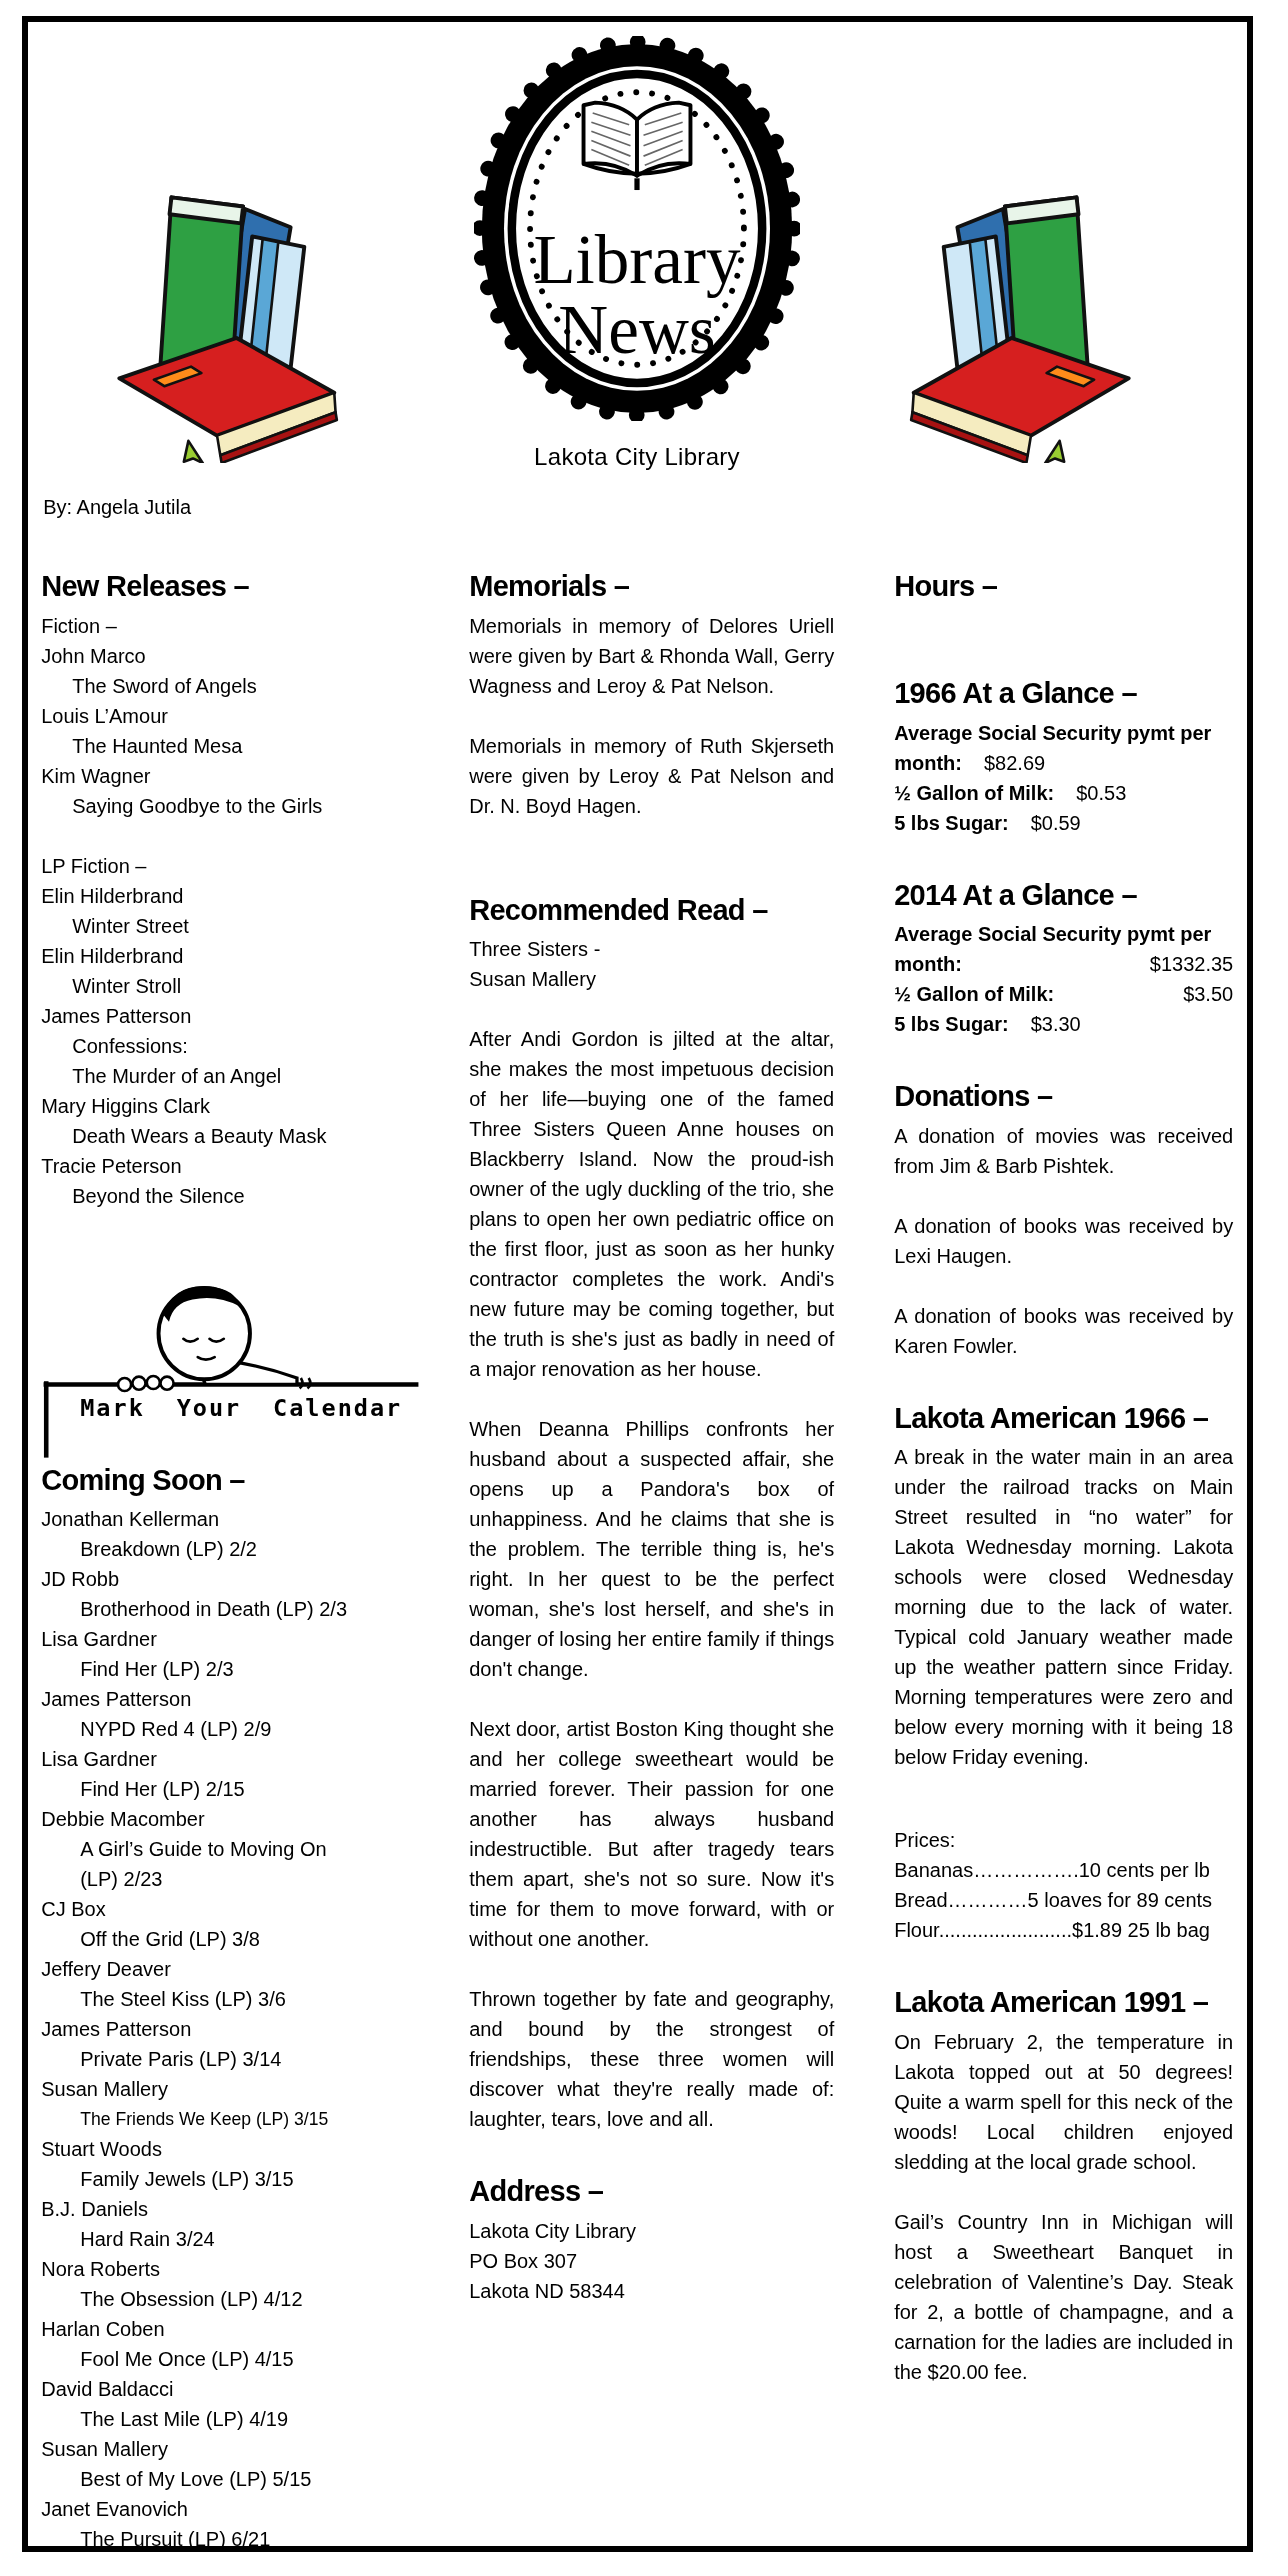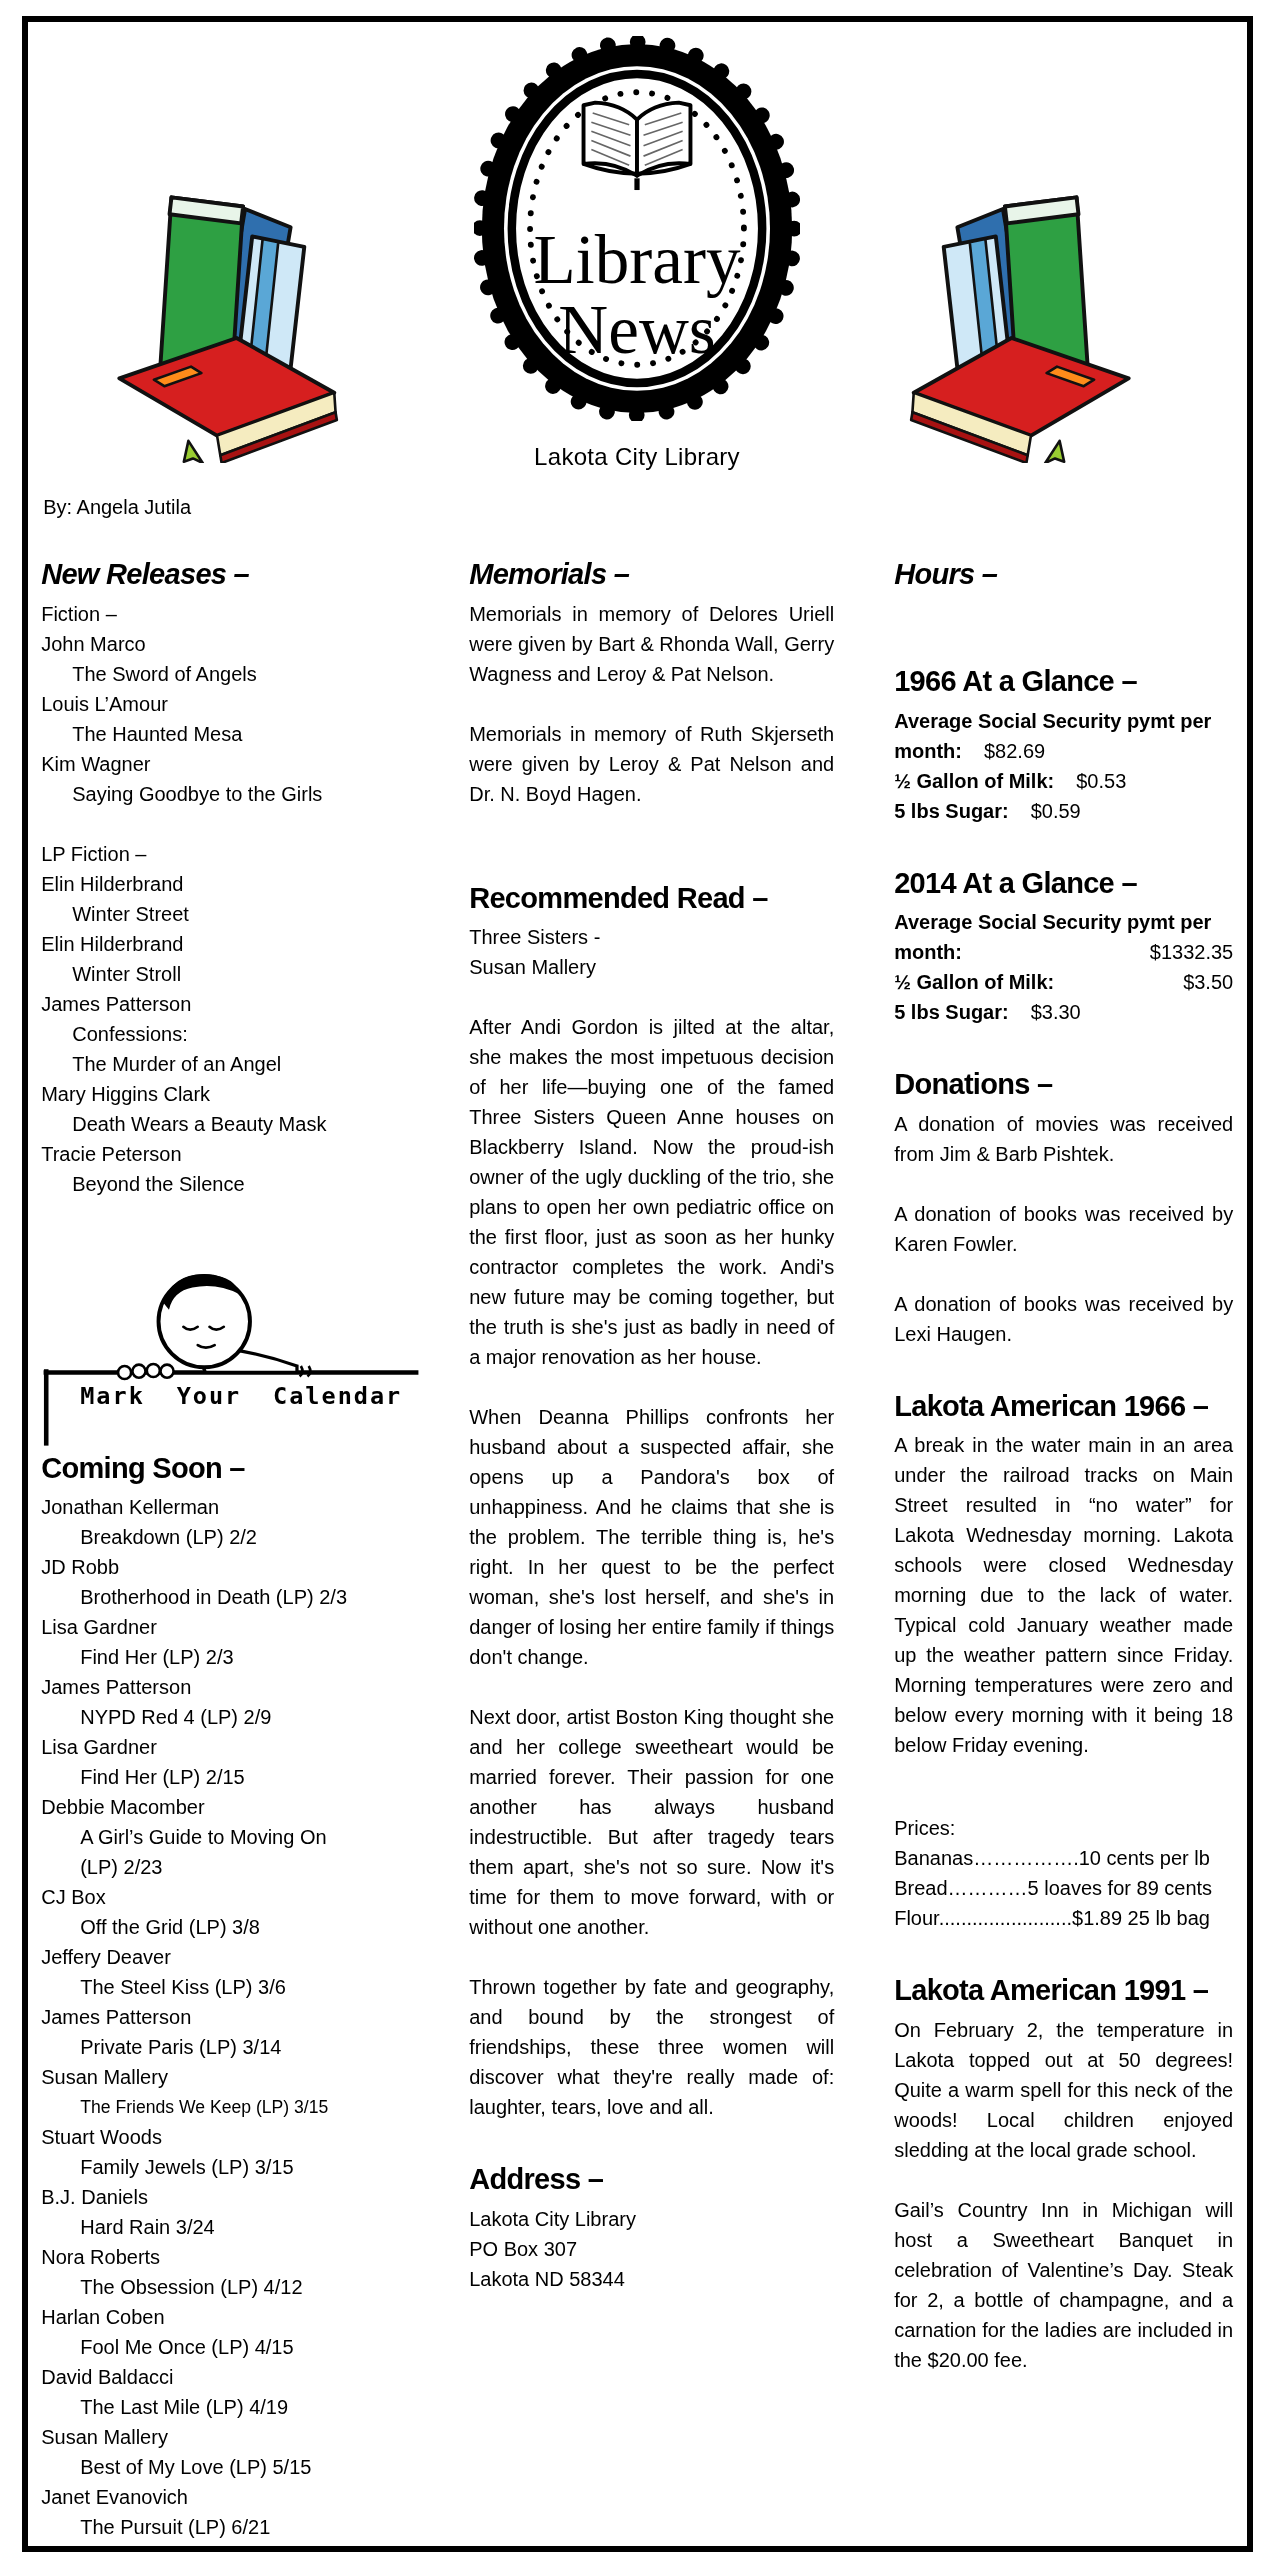--- a/index.html
+++ b/index.html
@@ -16,21 +16,21 @@
   .subtitle{position:absolute;left:0;right:0;top:421px;text-align:center;
             font-size:24px;letter-spacing:0.3px;}
   .byline{position:absolute;left:15.7px;top:474px;font-size:20px;}
   
   .cols{display:flex;align-items:flex-start;padding-left:13.7px;font-size:20px;line-height:30px;}
   .c1{width:391px;margin-right:37px;}
   .c2{width:365px;margin-right:60px;}
   .c3{width:339px;}
   h2{font-size:29px;line-height:35px;margin:40px 0 6.5px;letter-spacing:-0.7px;
      white-space:nowrap;font-weight:bold;}
-  h2.first{margin-top:0;font-style:italic;}
+  h2.first{margin-top:12px;}
   h2.mt-xl{margin-top:72px;}
   h2.after-clip{margin-top:3.9px;}
   p.para{margin:0 0 30px 0;text-align:justify;}
   .line{white-space:nowrap;}
   .group-label{}
   .gap-top{margin-top:30px;}
   .author{}
   .c1 .title{padding-left:31px;}
   #coming-soon .title{padding-left:39px;}
   .title.small{font-size:17.6px;}
@@ -277,22 +277,22 @@
             <div class="stat">
               <b>5 lbs Sugar</b>
               <span class="colon">:</span>
               <span class="val">$3.30</span>
             </div>
           </div>
 
         <h2>Donations –</h2>
         <div>
             <p class="para">A donation of movies was received from Jim &amp; Barb Pishtek.</p>
+            <p class="para">A donation of books was received by Lexi Haugen.</p>
             <p class="para">A donation of books was received by Karen Fowler.</p>
-            <p class="para">A donation of books was received by Lexi Haugen.</p>
           </div>
 
         <h2>Lakota American 1966 –</h2>
         <div>
             <p class="para">A break in the water main in an area under the railroad tracks on Main Street resulted in “no water” for Lakota Wednesday morning. Lakota schools were closed Wednesday morning due to the lack of water.  Typical cold January weather made up the weather pattern since Friday.  Morning temperatures were zero and below every morning with it being 18 below Friday evening.</p>
           </div>
         <div class="prices">
           <div class="line">Prices:</div>
           <div>
               <div class="line">Bananas…………….10 cents per lb</div>

